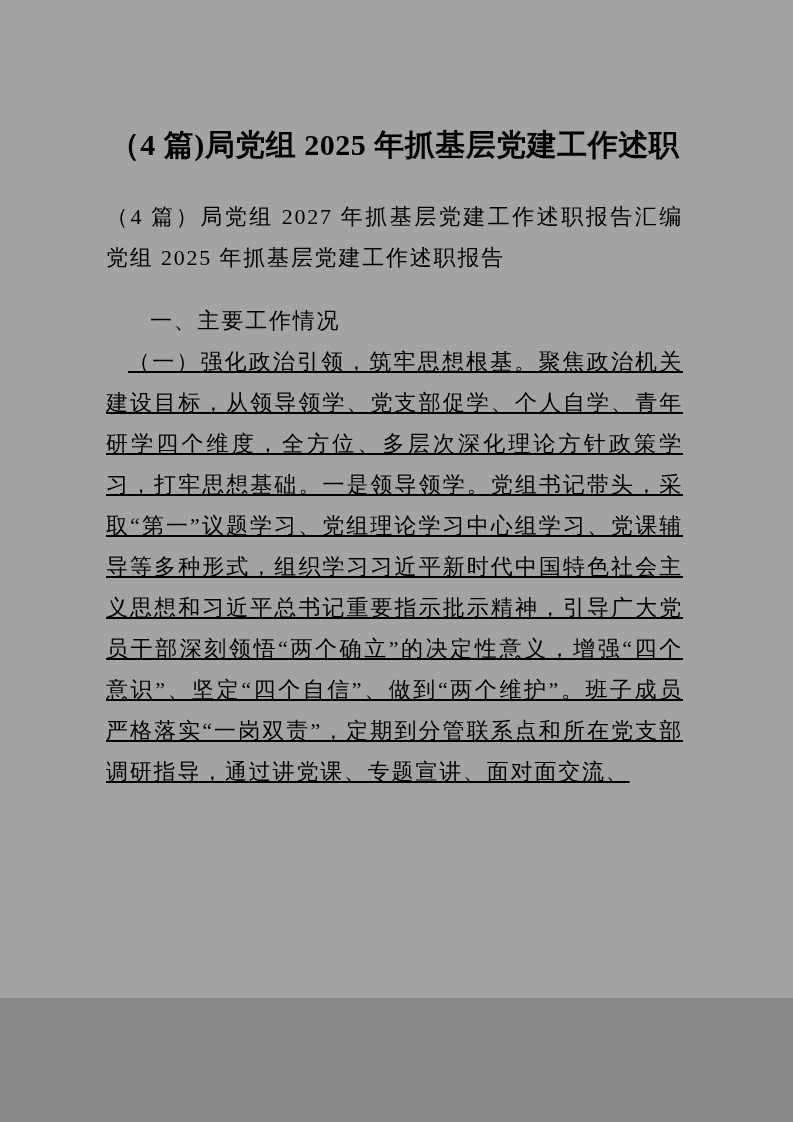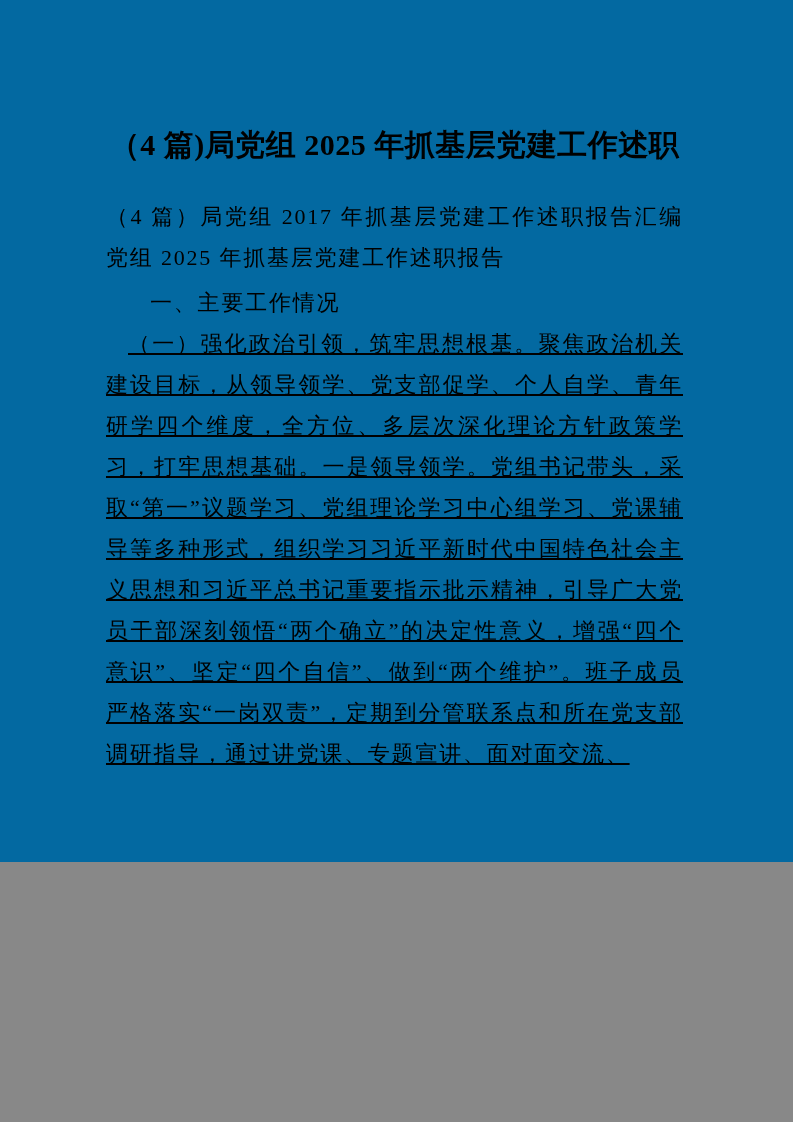--- a/index.html
+++ b/index.html
@@ -1,22 +1,22 @@
 <!DOCTYPE html>
 <html><head>
 <meta charset="utf-8">
 <style>
   * { margin: 0; padding: 0; box-sizing: border-box; }
   html, body { background: #888; }
   .page {
     position: relative;
     width: 793px;
-    height: 862px;
+    height: 998px;
     margin: 0 auto;
-    background: #0369a1;
+    background: #a3a3a3;
     overflow: hidden;
     color: #000000;
   }
   .content {
     padding: 118px 110px 0 106px;
   }
   .doc-title {
     font-family: "Liberation Serif", "DejaVu Serif", serif;
     font-weight: bold;
     font-size: 30px;
@@ -31,35 +31,35 @@
     color: #000000;
   }
   .body-text p {
     line-height: 41px;
     letter-spacing: 1.8px;
     text-align: justify;
     font-weight: normal;
   }
   p.para-flush   { text-indent: 0; margin-top: 25px; }
   p.para-indent  { text-indent: 2em; }
-  p.para-heading { text-indent: 2em; margin-top: 4px; }
+  p.para-heading { text-indent: 2em; margin-top: 22px; }
   p.para-sub     { text-indent: 1em; text-decoration: underline; }
 </style>
 </head>
 <body>
 
 <div class="page">
   <div class="content">
 
     <div class="doc-title">
       <div>（4 篇)局党组 2025 年抓基层党建工作述职</div>
     </div>
 
     <div class="body-text">
-      <p class="para-flush">（4 篇）局党组 2017 年抓基层党建工作述职报告汇编党组 2025 年抓基层党建工作述职报告</p>
+      <p class="para-flush">（4 篇）局党组 2027 年抓基层党建工作述职报告汇编党组 2025 年抓基层党建工作述职报告</p>
 
 
       <p class="para-heading">一、主要工作情况</p>
 
       <p class="para-sub">（一）强化政治引领，筑牢思想根基。聚焦政治机关建设目标，从领导领学、党支部促学、个人自学、青年研学四个维度，全方位、多层次深化理论方针政策学习，打牢思想基础。一是领导领学。党组书记带头，采取“第一”议题学习、党组理论学习中心组学习、党课辅导等多种形式，组织学习习近平新时代中国特色社会主义思想和习近平总书记重要指示批示精神，引导广大党员干部深刻领悟“两个确立”的决定性意义，增强“四个意识”、坚定“四个自信”、做到“两个维护”。班子成员严格落实“一岗双责”，定期到分管联系点和所在党支部调研指导，通过讲党课、专题宣讲、面对面交流、</p>
     </div>
 
   </div>
 </div>
 

